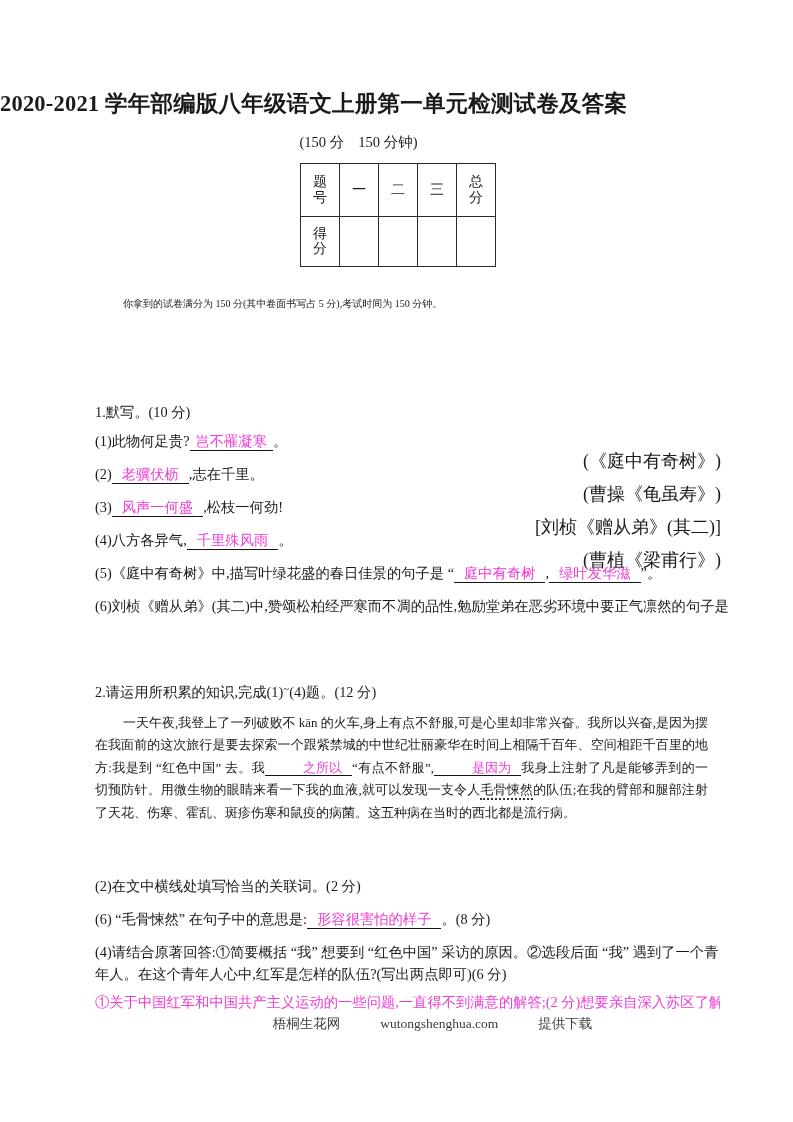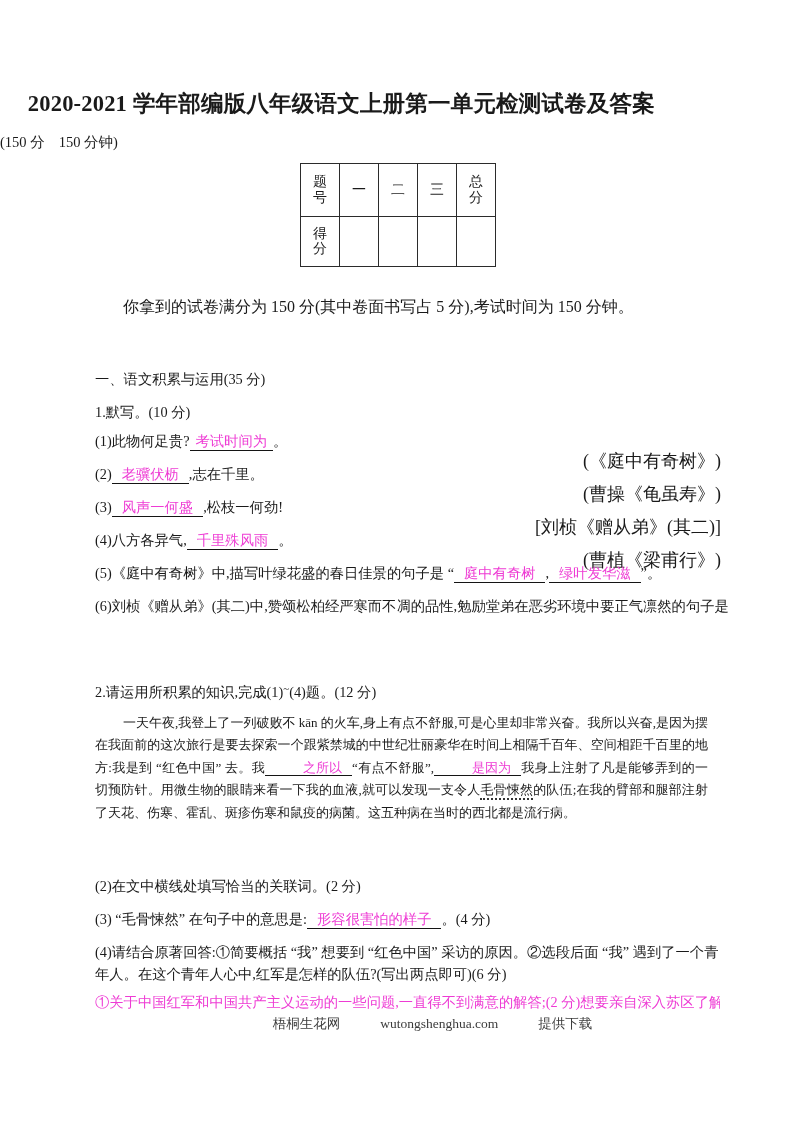--- a/index.html
+++ b/index.html
@@ -18,31 +18,31 @@
   .page {
     position: absolute;
     left: 0; top: 0;
     width: 793px;
     height: 1122px;
   }
   .title {
     position: absolute;
     left: 0; top: 88px;
     width: 655px;
-    text-align: right;
+    text-align: left;
     font-size: 22.5px;
     font-weight: bold;
     letter-spacing: 0.2px;
     white-space: nowrap;
   }
   .subtitle {
     position: absolute;
     left: 0; top: 133px;
     width: 717px;
-    text-align: left;
+    text-align: center;
     font-size: 14.5px;
   }
   .subtitle .gap { display: inline-block; width: 14px; }
 
   
   .score-table {
     position: absolute;
     left: 300px; top: 163px;
     border-collapse: collapse;
     table-layout: fixed;
@@ -61,21 +61,21 @@
     display: inline-block;
     line-height: 1.08;
     font-size: 14px;
   }
   .vtext span { display: block; }
 
   .notice {
     position: absolute;
     left: 95px; top: 297px;
     width: 612px;
-    font-size: 16px;
+    font-size: 10px;
     text-indent: 28px;
   }
   .line {
     position: absolute;
     left: 95px;
     width: 612px;
     font-size: 14.3px;
     white-space: nowrap;
   }
   .right-cite {
@@ -163,25 +163,24 @@
       <td></td>
       <td></td>
       <td></td>
       <td></td>
     </tr>
   </tbody>
     </table>
 
   <div class="notice">你拿到的试卷满分为 150 分(其中卷面书写占 5 分),考试时间为 150 分钟。</div>
 
-  <div class="line" style="top:370px">一、语文积累与运用(35 分)</div>
   <div class="line" style="top:403px">1.默写。(10 分)</div>
 
   <div class="line" style="top:432px">
-    <span>(1)</span><span>此物何足贵?</span><span class="ans">考试时间为</span><span>。</span>
+    <span>(1)</span><span>此物何足贵?</span><span class="ans">岂不罹凝寒</span><span>。</span>
   </div>
   <div class="right-cite" style="top:432px">(《庭中有奇树》)</div>
 
   <div class="line" style="top:465px">
     <span>(2)</span><span class="ans wide">老骥伏枥</span><span>,志在千里。</span>
   </div>
   <div class="right-cite" style="top:465px">(曹操《龟虽寿》)</div>
 
   <div class="line" style="top:498px">
     <span>(3)</span><span class="ans wide">风声一何盛</span><span>,松枝一何劲!</span>
@@ -207,21 +206,21 @@
   </div>
 
   <div class="para">
     <span>一天午夜,我登上了一列破败不 kān 的火车,身上有点不舒服,可是心里却非常兴奋。我所以兴奋,是因为摆在我面前的这次旅行是要去探索一个跟紫禁城的中世纪壮丽豪华在时间上相隔千百年、空间相距千百里的地方:我是到 “红色中国” 去。我</span><span class="ans wide">之所以</span><span>“有点不舒服”,</span><span class="ans wide">是因为</span><span>我身上注射了凡是能够弄到的一切预防针。用微生物的眼睛来看一下我的血液,就可以发现一支令人</span><span class="emph">毛骨悚然</span><span>的队伍;在我的臂部和腿部注射了天花、伤寒、霍乱、斑疹伤寒和鼠疫的病菌。这五种病在当时的西北都是流行病。</span>
   </div>
 
 
   <div class="line" style="top:877px">(2)在文中横线处填写恰当的关联词。(2 分)</div>
 
   <div class="line" style="top:910px">
-    <span>(3) “毛骨悚然” 在句子中的意思是:</span><span class="ans wide">形容很害怕的样子</span><span>。(4 分)</span>
+    <span>(6) “毛骨悚然” 在句子中的意思是:</span><span class="ans wide">形容很害怕的样子</span><span>。(8 分)</span>
   </div>
 
   <div class="line" style="top:943px">(4)请结合原著回答:①简要概括 “我” 想要到 “红色中国” 采访的原因。②选段后面 “我” 遇到了一个青</div>
   <div class="line" style="top:965px">年人。在这个青年人心中,红军是怎样的队伍?(写出两点即可)(6 分)</div>
 
   <div class="redline" style="top:993px">①关于中国红军和中国共产主义运动的一些问题,一直得不到满意的解答;(2 分)想要亲自深入苏区了解红</div>
 
   <div class="footer">
     <span>梧桐生花网</span><span class="f-gap"></span><span>wutongshenghua.com</span><span class="f-gap"></span><span>提供下载</span>
   </div>

